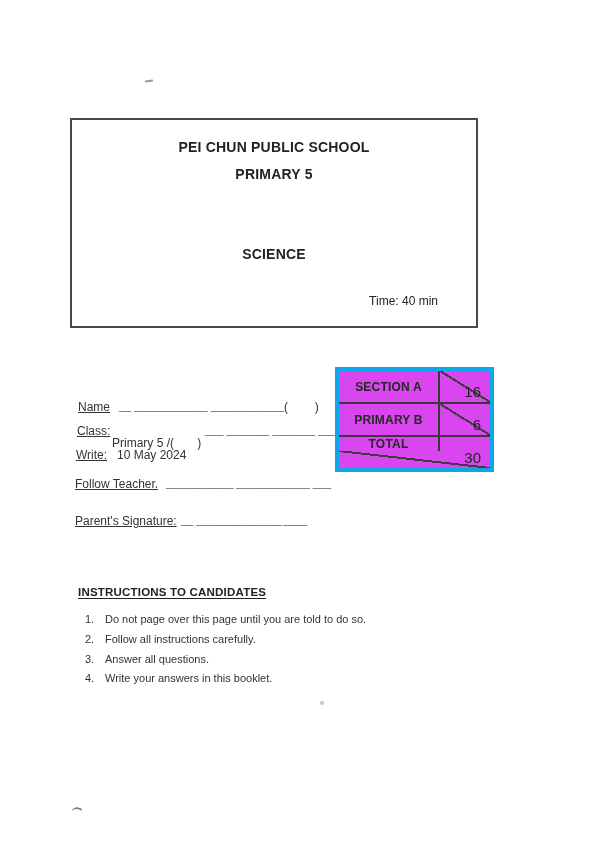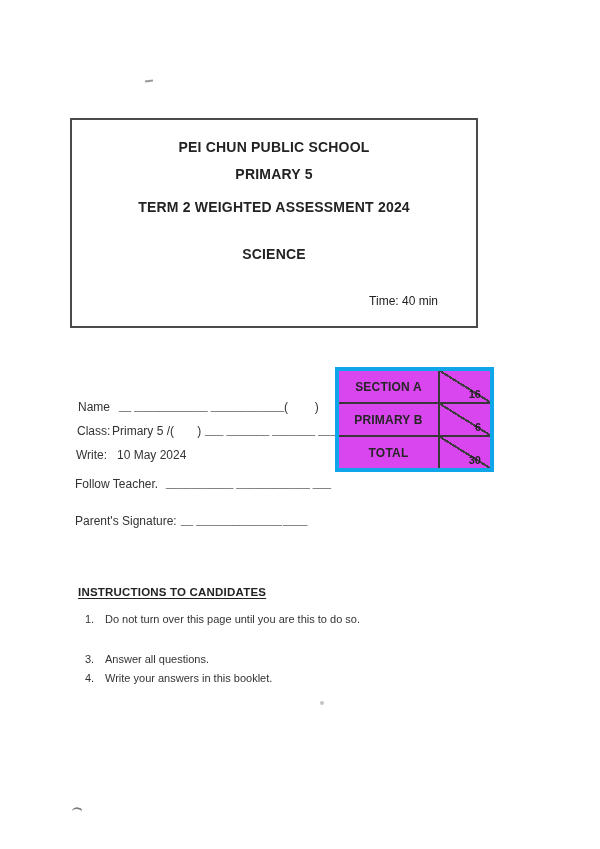--- a/index.html
+++ b/index.html
@@ -35,54 +35,54 @@
   .hdr-time {
     position: absolute;
     right: 38px; top: 174px;
     font-weight: normal;
     font-size: 12px;
     line-height: 14px;
     color: #232323;
   }
 
   
-  .f-label { font-size: 12px; line-height: 14px; color: #333; }
+  .f-label { font-size: 12px; line-height: 14px; color: #333; text-decoration: underline; }
   .f-value { font-size: 12px; line-height: 14px; color: #333; }
   .f-line  { font-size: 11px; line-height: 14px; color: #5a5a5a; }
 
   
   .score-table {
     position: absolute;
     left: 335px; top: 367px;
     width: 151px;
     border: 4px solid #0ea5e9;
     background: #d946ef;
   }
   .score-row { display: flex; height: 31px; border-bottom: 2px solid #383838; }
-  .score-row:last-child { border-bottom: none; }
+  .score-row:last-child { border-bottom: none; flex-direction: column; }
   .score-label {
     width: 99px;
     border-right: 2px solid #383838;
     display: flex; align-items: center; justify-content: center;
     font-weight: bold; font-size: 12px; letter-spacing: 0.2px;
     color: #262626;
   }
   .score-marks {
     flex: 1;
     position: relative;
     background: linear-gradient(to top right,
       transparent calc(50% - 1px),
       #3d3d3d calc(50% - 1px),
       #3d3d3d calc(50% + 1px),
       transparent calc(50% + 1px));
   }
   .score-marks .val {
     position: absolute;
     right: 9px; bottom: 2px;
-    font-weight: bold; font-size: 11px;
+    font-weight: normal; font-size: 15px;
     color: #222;
   }
 
   
   .ins-title {
     position: absolute;
     left: 78px; top: 585px;
     font-weight: bold;
     font-size: 11.5px;
     line-height: 14px;
@@ -109,31 +109,30 @@
 </head>
 <body>
 
 <div class="page">
 
   <div class="smudge smudge-a"></div>
 
   <div class="hdr-box">
     <div class="hdr-line" style="top:20px">PEI CHUN PUBLIC SCHOOL</div>
     <div class="hdr-line" style="top:47px">PRIMARY 5</div>
-    <div class="hdr-line" style="top:80px">TERM 2 WEIGHTED ASSESSMENT 2024</div>
     <div class="hdr-line" style="top:127px">SCIENCE</div>
     <div class="hdr-time">Time: 40 min</div>
   </div>
 
   <span class="abs f-label" style="left:78px;  top:400px">Name</span>
   <span class="abs f-line pre" style="left:119px; top:399px">__ ____________ ____________</span>
   <span class="abs f-value pre" style="left:284px; top:400px">(        )</span>
 
   <span class="abs f-label" style="left:77px;  top:424px">Class:</span>
-  <span class="abs f-value pre" style="left:112px; top:424px">Primary 5 /(       )</span>
+  <span class="abs f-value pre" style="left:112px; top:436px">Primary 5 /(       )</span>
   <span class="abs f-line pre" style="left:205px; top:423px">___ _______ _______ ___</span>
 
   <span class="abs f-label" style="left:76px;  top:448px">Write:</span>
   <span class="abs f-value" style="left:117px; top:448px">10 May 2024</span>
 
   <span class="abs f-label" style="left:75px;  top:477px">Follow Teacher.</span>
   <span class="abs f-line pre" style="left:166px; top:476px">___________ ____________ ___</span>
 
   <span class="abs f-label" style="left:75px;  top:514px">Parent's Signature:</span>
   <span class="abs f-line pre" style="left:181px; top:513px">__ ______________</span>
@@ -156,21 +155,24 @@
       <div class="score-label">TOTAL</div>
       <div class="score-marks">
         <span class="val">30</span>
       </div>
     </div>
   </div>
 
   <div class="ins-title">INSTRUCTIONS TO CANDIDATES</div>
 
   <div class="ins-item" style="top:612px">
-    <span class="num">1.</span><span>Do not turn over this page until you are this to do so.</span>
+    <span class="num">1.</span><span>Do not page over this page until you are told to do so.</span>
+  </div>
+  <div class="ins-item" style="top:632px">
+    <span class="num">2.</span><span>Follow all instructions carefully.</span>
   </div>
   <div class="ins-item" style="top:652px">
     <span class="num">3.</span><span>Answer all questions.</span>
   </div>
   <div class="ins-item" style="top:671px">
     <span class="num">4.</span><span>Write your answers in this booklet.</span>
   </div>
 
   <div class="smudge smudge-b"></div>
   <div class="smudge smudge-c"></div>

